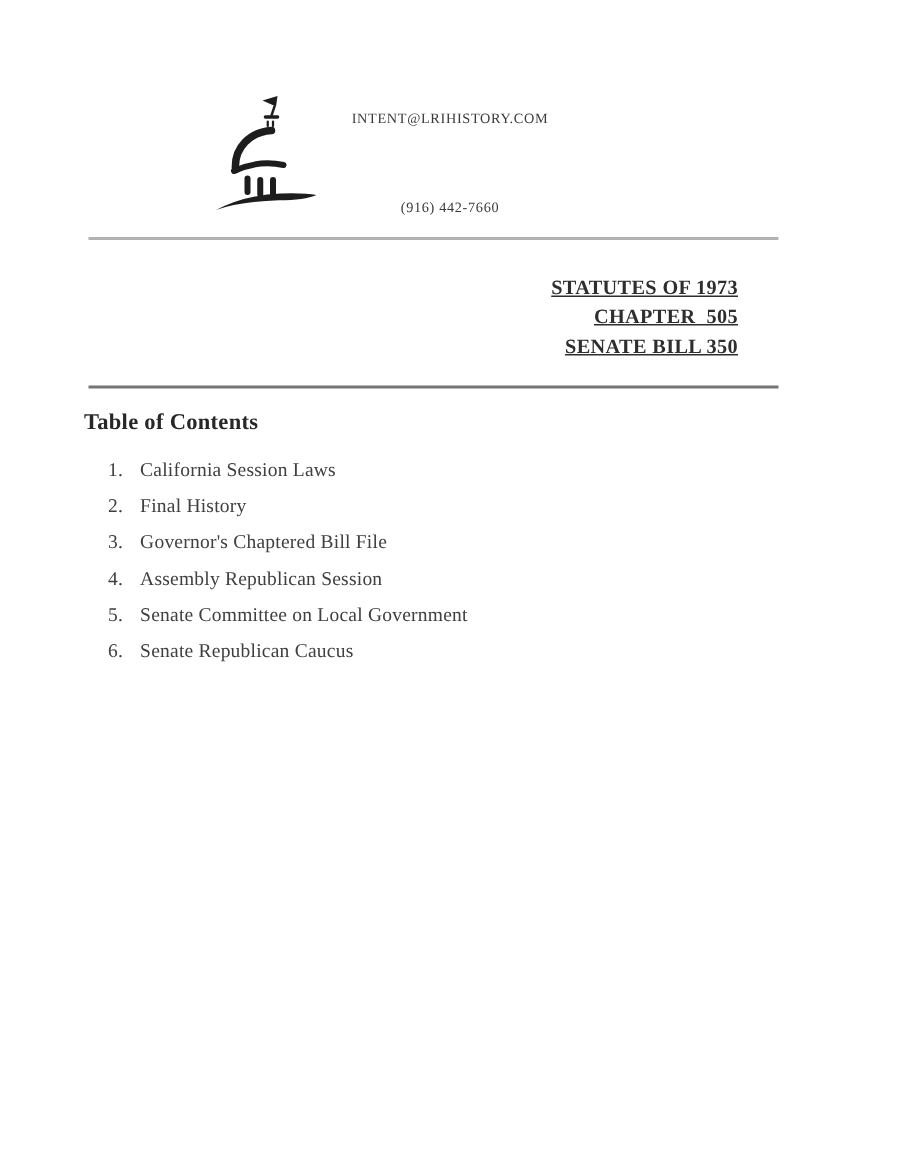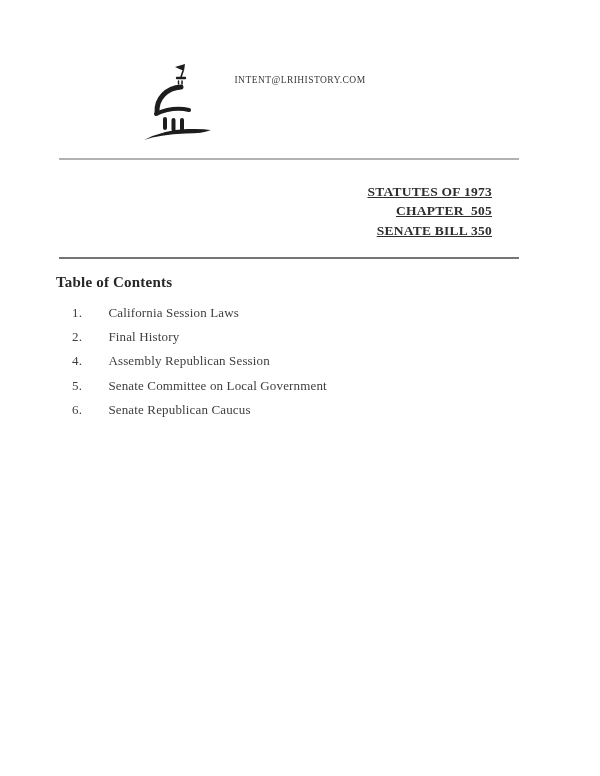--- a/index.html
+++ b/index.html
@@ -91,21 +91,21 @@
     font-size:13px;
     letter-spacing:0.15px;
     color:#404040;
     white-space:nowrap;
   }
   .toc-num{
     display:inline-block;
     margin-left:72px;
     width:18px;
   }
-  .toc-label{display:inline-block;margin-left:15px;}
+  .toc-label{display:inline-block;}
 </style>
 </head>
 <body>
 
 <div class="page">
 
   <div class="logo">
     <svg width="86" height="84" viewBox="0 0 86 84" xmlns="http://www.w3.org/2000/svg" fill="none" stroke="#1d1d1d" stroke-linecap="round">
 
       <path d="M44 4 L34 7 L43 11 Z" fill="#1d1d1d" stroke="none"></path>
@@ -121,20 +121,21 @@
       <path d="M24 59 v9" stroke-width="4"></path>
       <path d="M32.5 60 v9.5" stroke-width="4"></path>
       <path d="M41 60 v9" stroke-width="4"></path>
 
       <path d="M3 80 Q 22 70 46 69 Q 62 68.5 70 70 Q 62 73.5 45 73.5 Q 18 74.5 3 80 Z" fill="#1d1d1d" stroke="none"></path>
     </svg>
   </div>
 
   <div class="head-text">
     <div class="contact-line">INTENT@LRIHISTORY.COM</div>
+    <div class="contact-line">(916) 442-7660</div>
   </div>
 
   <hr class="rule rule-top">
 
   <div class="ref-block">
     <div class="ref-line">STATUTES OF 1973</div>
     <div class="ref-line">CHAPTER  505</div>
     <div class="ref-line">SENATE BILL 350</div>
   </div>
 
@@ -145,20 +146,24 @@
   <ol class="toc-list">
     <li class="toc-item">
       <span class="toc-num">1.</span>
       <span class="toc-label">California Session Laws</span>
     </li>
     <li class="toc-item">
       <span class="toc-num">2.</span>
       <span class="toc-label">Final History</span>
     </li>
     <li class="toc-item">
+      <span class="toc-num">3.</span>
+      <span class="toc-label">Governor's Chaptered Bill File</span>
+    </li>
+    <li class="toc-item">
       <span class="toc-num">4.</span>
       <span class="toc-label">Assembly Republican Session</span>
     </li>
     <li class="toc-item">
       <span class="toc-num">5.</span>
       <span class="toc-label">Senate Committee on Local Government</span>
     </li>
     <li class="toc-item">
       <span class="toc-num">6.</span>
       <span class="toc-label">Senate Republican Caucus</span>

